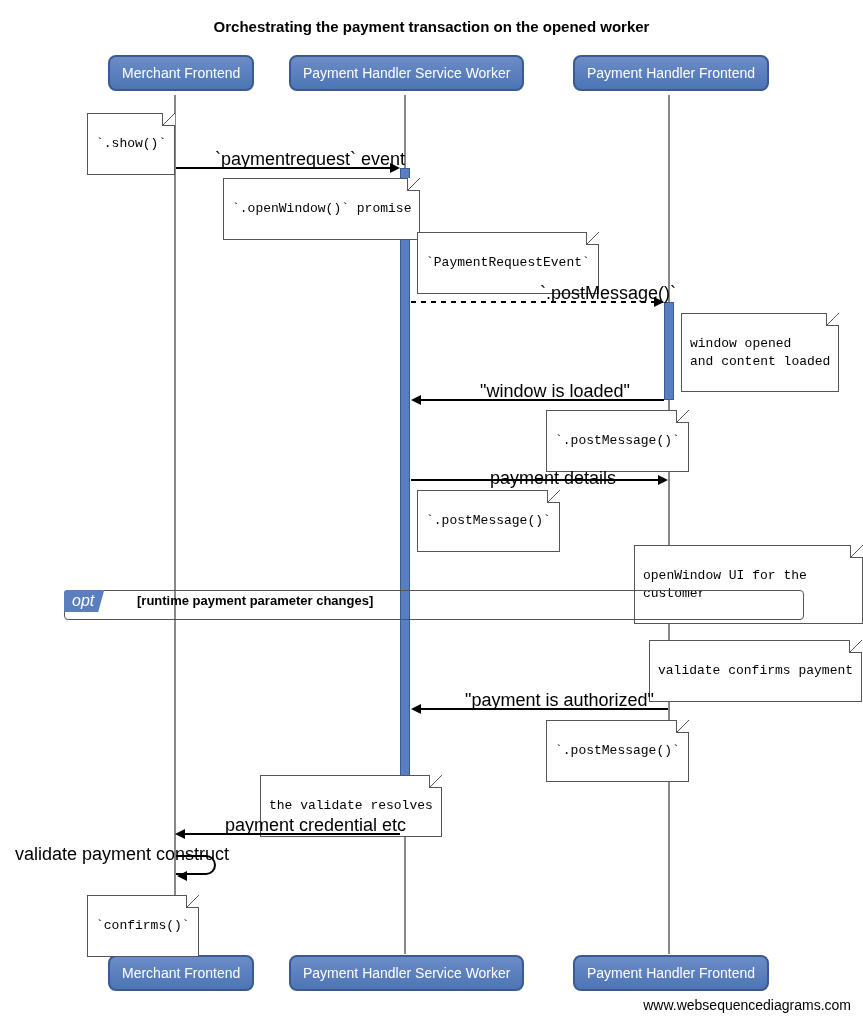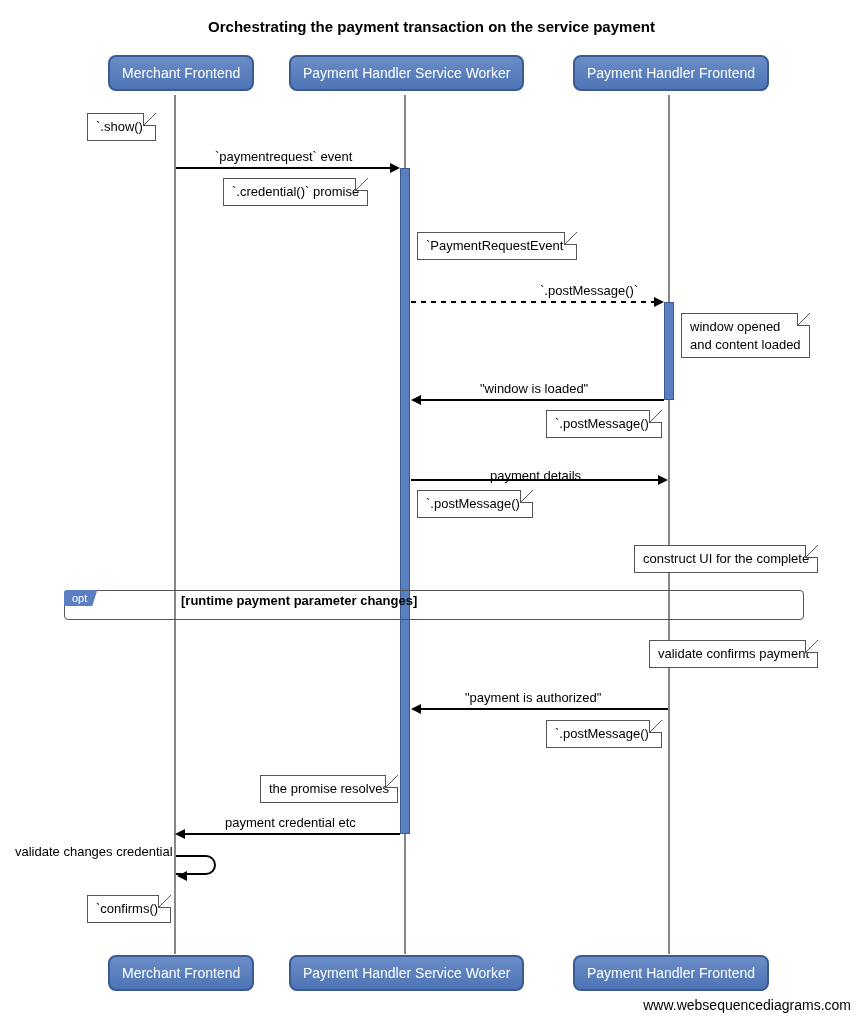--- a/index.html
+++ b/index.html
@@ -40,37 +40,38 @@
     position: absolute;
     width: 10px;
     background: #5a7fc0;
     border: 1px solid #3a5a92;
   }
   .note {
     position: absolute;
     background: #fff;
     border: 1.5px solid #555;
     font-size: 13px;
-    padding: 4px 8px;
+    padding: 21px 8px;
     line-height: 1.35;
+    font-family: Liberation Mono, monospace;
   }
   .note::after {
     content: "";
     position: absolute;
     top: -1px;
     right: -1px;
     width: 12px;
     height: 12px;
     background: linear-gradient(135deg, #fff 0%, #fff 48%, #555 50%, #fff 52%, #fff 100%);
     border-left: 1.5px solid #555;
     border-bottom: 1.5px solid #555;
   }
   .msg-label {
     position: absolute;
-    font-size: 13px;
+    font-size: 18px;
     text-align: right;
     white-space: nowrap;
   }
   .arrow-line {
     position: absolute;
     height: 2px;
     background: #000;
   }
   .arrow-line.dashed {
     background: repeating-linear-gradient(to right, #000 0, #000 5px, transparent 5px, transparent 10px);
@@ -93,52 +94,52 @@
     position: absolute;
     border: 1.5px solid #555;
     border-radius: 4px;
   }
   .opt-tag {
     position: absolute;
     top: -1px;
     left: -1px;
     background: #5a7fc0;
     color: #fff;
-    font-size: 11px;
+    font-size: 16px;
     padding: 2px 10px 2px 8px;
     border-radius: 3px 0 0 0;
     clip-path: polygon(0 0, 100% 0, 85% 100%, 0 100%);
+    font-style: italic;
   }
   .opt-cond {
     position: absolute;
     top: 2px;
     font-size: 13px;
     font-weight: bold;
-    margin-left: 44px;
   }
   .self-loop {
     position: absolute;
     width: 40px;
     height: 20px;
     border: 2px solid #000;
     border-left: none;
     border-radius: 0 10px 10px 0;
   }
   .attribution {
     position: absolute;
     right: 12px;
     bottom: 6px;
     font-size: 14px;
     font-family: Arial, sans-serif;
   }
 </style>
 </head>
 <body>
 
-<div class="title">Orchestrating the payment transaction on the service payment</div>
+<div class="title">Orchestrating the payment transaction on the opened worker</div>
 
 <div class="lifeline" style="left:174px"></div>
 <div class="lifeline" style="left:404px"></div>
 <div class="lifeline" style="left:668px"></div>
 
 <div class="participant" style="top:55px;left:108px">Merchant Frontend</div>
 <div class="participant" style="top:55px;left:289px">Payment Handler Service Worker</div>
 <div class="participant" style="top:55px;left:573px">Payment Handler Frontend</div>
 
 <div class="participant" style="bottom:28px;left:108px">Merchant Frontend</div>
@@ -147,21 +148,21 @@
 
 <div class="activation" style="left:400px;top:168px;height:666px"></div>
 <div class="activation" style="left:664px;top:302px;height:98px"></div>
 
 <div class="note" style="top:113px;left:87px">`.show()`</div>
 
 <div class="msg-label" style="top:149px;left:215px">`paymentrequest` event</div>
 <div class="arrow-line" style="top:167px;left:176px;width:218px"></div>
 <div class="arrow-head-r" style="top:163px;left:390px"></div>
 
-<div class="note" style="top:178px;left:223px">`.credential()` promise</div>
+<div class="note" style="top:178px;left:223px">`.openWindow()` promise</div>
 
 <div class="note" style="top:232px;left:417px">`PaymentRequestEvent`</div>
 
 <div class="msg-label" style="top:283px;left:540px">`.postMessage()`</div>
 <div class="arrow-line dashed" style="top:301px;left:411px;width:247px"></div>
 <div class="arrow-head-r" style="top:297px;left:654px"></div>
 
 <div class="note" style="top:313px;left:681px;white-space:pre-line">window opened
 and content loaded</div>
 
@@ -170,40 +171,40 @@
 <div class="arrow-head-l" style="top:395px;left:411px"></div>
 
 <div class="note" style="top:410px;left:546px">`.postMessage()`</div>
 
 <div class="msg-label" style="top:468px;left:490px">payment details</div>
 <div class="arrow-line" style="top:479px;left:411px;width:251px"></div>
 <div class="arrow-head-r" style="top:475px;left:658px"></div>
 
 <div class="note" style="top:490px;left:417px">`.postMessage()`</div>
 
-<div class="note" style="top:545px;left:634px">construct UI for the complete</div>
+<div class="note" style="top:545px;left:634px">openWindow UI for the customer</div>
 
 <div class="opt-frame" style="top:590px;left:64px;width:740px;height:30px">
   <div class="opt-tag">opt</div>
   <div class="opt-cond" style="left:72px">[runtime payment parameter changes]</div>
 </div>
 
 <div class="note" style="top:640px;left:649px">validate confirms payment</div>
 
 <div class="msg-label" style="top:690px;left:465px">"payment is authorized"</div>
 <div class="arrow-line" style="top:708px;left:420px;width:248px"></div>
 <div class="arrow-head-l" style="top:704px;left:411px"></div>
 
 <div class="note" style="top:720px;left:546px">`.postMessage()`</div>
 
-<div class="note" style="top:775px;left:260px">the promise resolves</div>
+<div class="note" style="top:775px;left:260px">the validate resolves</div>
 
 <div class="msg-label" style="top:815px;left:225px">payment credential etc</div>
 <div class="arrow-line" style="top:833px;left:184px;width:216px"></div>
 <div class="arrow-head-l" style="top:829px;left:175px"></div>
 
-<div class="msg-label" style="top:844px;left:15px">validate changes credential</div>
+<div class="msg-label" style="top:844px;left:15px">validate payment construct</div>
 <div class="self-loop" style="top:855px;left:176px"></div>
 <div class="arrow-head-l" style="top:871px;left:177px"></div>
 
 <div class="note" style="top:895px;left:87px">`confirms()`</div>
 
 <div class="attribution">www.websequencediagrams.com</div>
 
 </body></html>

